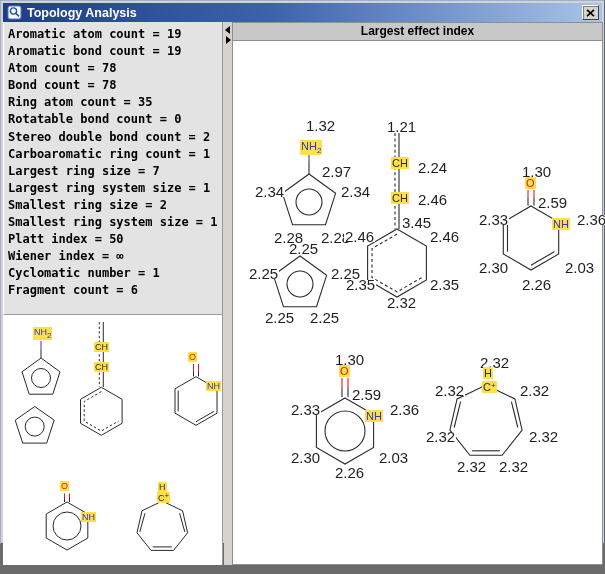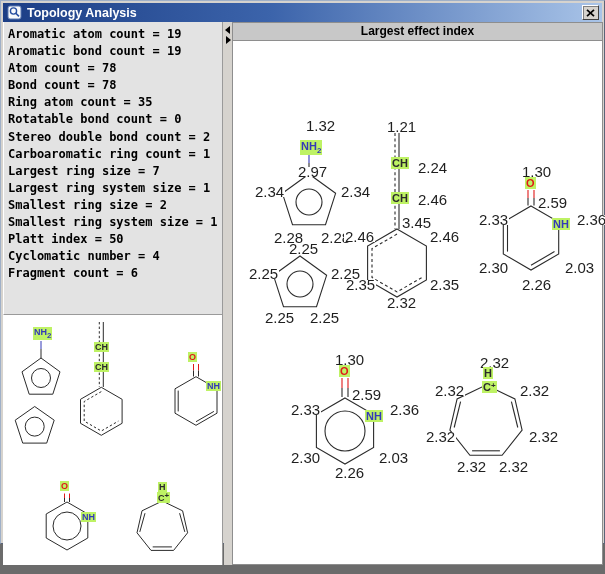--- a/index.html
+++ b/index.html
@@ -31,21 +31,21 @@
     border-left:1px solid #8e8e8e;border-right:1px solid #8e8e8e;border-bottom:1px solid #8e8e8e;}
   .skel{position:absolute;left:0;top:0;}
   .skel path,.skel line,.skel circle{fill:none;stroke:#2b2b2b;stroke-width:1.1;}
   .thumbs .skel path,.thumbs .skel line,.thumbs .skel circle{stroke-width:1;}
   .dsh{stroke-dasharray:3,2.6;}
   .thumbs .dsh{stroke-dasharray:2.4,2.2;}
   .bblue{stroke:#3339b8 !important;}
   .bred{stroke:#e01818 !important;}
   .num{position:absolute;font-size:15px;line-height:10px;color:#1f1f1f;background:#fff;
     padding:0 1px;white-space:nowrap;}
-  .atom{position:absolute;font-size:11px;line-height:12px;font-weight:bold;background:#bef264;
+  .atom{position:absolute;font-size:11px;line-height:12px;font-weight:normal;background:#fde047;
     padding:0 1px;white-space:nowrap;color:#2b2b2b;}
   .atom.sm{font-size:9px;line-height:10px;}
   .atom sub{font-size:8px;vertical-align:-3px;line-height:1;}
   .atom sup{font-size:8px;vertical-align:3px;line-height:1;}
   .blue{color:#3339b8;} .red{color:#e01818;}
 </style>
 </head>
 <body>
 
 <div class="window">
@@ -74,21 +74,22 @@
     <div>Bond count = 78</div>
     <div>Ring atom count = 35</div>
     <div>Rotatable bond count = 0</div>
     <div>Stereo double bond count = 2</div>
     <div>Carboaromatic ring count = 1</div>
     <div>Largest ring size = 7</div>
     <div>Largest ring system size = 1</div>
     <div>Smallest ring size = 2</div>
     <div>Smallest ring system size = 1</div>
     <div>Platt index = 50</div>
-    <div>Cyclomatic number = 4</div>
+    <div>Wiener index = ∞</div>
+    <div>Cyclomatic number = 1</div>
     <div>Fragment count = 6</div>
   </div>
 
   <div class="thumbs">
     <svg class="skel" width="218" height="250" viewBox="0 0 218 250">
       <g>
         <line class="bblue" x1="37" y1="26" x2="37" y2="34"></line>
         <line x1="37" y1="34" x2="37" y2="43"></line>
         <path d="M37,43 L56,56.8 L48.8,79.2 L25.2,79.2 L18,56.8 Z"></path>
         <circle cx="37" cy="63" r="9.5"></circle>
@@ -183,21 +184,21 @@
       <g>
         <path d="M253,344 L281.9,357.9 L289.1,389.2 L269.1,414.3 L236.9,414.3 L216.9,389.2 L224.1,357.9 Z"></path>
         <line x1="278.4" y1="360.7" x2="284.8" y2="386.5"></line>
         <line x1="266.9" y1="409.8" x2="239.1" y2="409.8"></line>
         <line x1="221.2" y1="386.5" x2="227.6" y2="360.7"></line>
       </g>
     </svg>
 
     <span class="num" style="left:72px;top:80px">1.32</span>
     <span class="atom blue" style="left:67px;top:99px"><span>NH</span><sub>2</sub></span>
-    <span class="num" style="left:64px;top:126px">2.97</span>
+    <span class="num" style="left:88px;top:126px">2.97</span>
     <span class="num" style="left:21px;top:146px">2.34</span>
     <span class="num" style="left:107px;top:146px">2.34</span>
     <span class="num" style="left:40px;top:192px">2.28</span>
     <span class="num" style="left:87px;top:192px">2.28</span>
 
     <span class="num" style="left:55px;top:203px">2.25</span>
     <span class="num" style="left:15px;top:228px">2.25</span>
     <span class="num" style="left:97px;top:228px">2.25</span>
     <span class="num" style="left:31px;top:272px">2.25</span>
     <span class="num" style="left:76px;top:272px">2.25</span>

